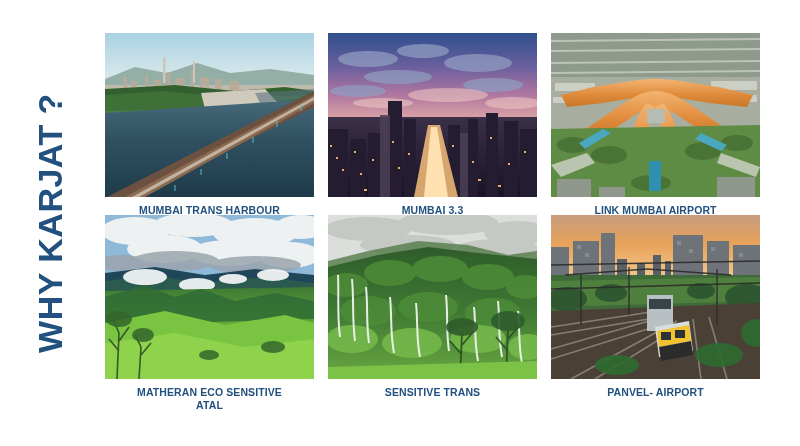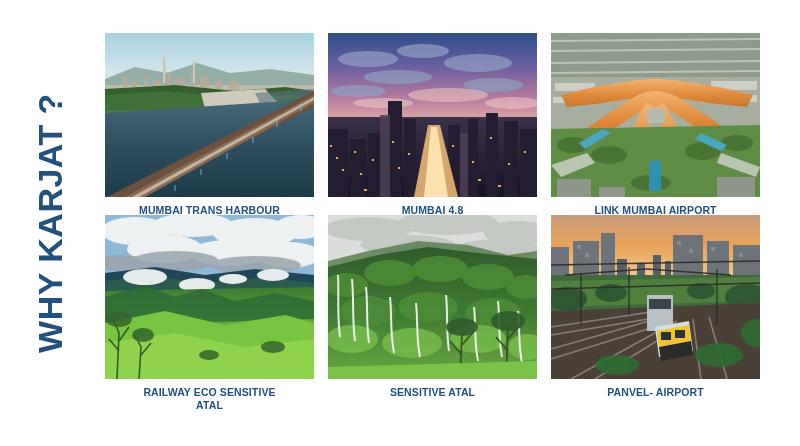--- a/index.html
+++ b/index.html
@@ -202,21 +202,21 @@
             <rect x="162" y="104" width="2" height="2"></rect>
           <rect x="180" y="130" width="2" height="2"></rect>
             <rect x="196" y="118" width="2" height="2"></rect>
           <rect x="150" y="146" width="3" height="2"></rect>
             <rect x="170" y="152" width="3" height="2"></rect>
           <rect x="36" y="156" width="3" height="2"></rect>
         </g>
       </svg>
     </div>
     <div class="caption">
-      <span class="line">MUMBAI 4.8</span>
+      <span class="line">MUMBAI 3.3</span>
     </div>
   </div>
 
   <div class="card">
     <div class="thumb">
       <svg viewBox="0 0 209 164" preserveAspectRatio="none">
         <defs>
           <linearGradient id="g3roof" x1="0" y1="0" x2="0" y2="1">
             <stop offset="0%" stop-color="#f3b472"></stop>
             <stop offset="55%" stop-color="#e08b3c"></stop>
@@ -311,21 +311,21 @@
         </g>
         <g fill="#34662c" opacity="0.85">
           <ellipse cx="14" cy="104" rx="13" ry="8"></ellipse>
           <ellipse cx="38" cy="120" rx="11" ry="7"></ellipse>
           <ellipse cx="104" cy="140" rx="10" ry="5"></ellipse>
           <ellipse cx="168" cy="132" rx="12" ry="6"></ellipse>
         </g>
       </svg>
     </div>
     <div class="caption">
-      <span class="line">RAILWAY ECO SENSITIVE</span>
+      <span class="line">MATHERAN ECO SENSITIVE</span>
       <span class="line">ATAL</span>
     </div>
   </div>
 
   <div class="card">
     <div class="thumb">
       <svg viewBox="0 0 209 164" preserveAspectRatio="none">
         <defs>
           <linearGradient id="g5forest" x1="0" y1="0" x2="0" y2="1">
             <stop offset="0%" stop-color="#2f5c2b"></stop>
@@ -375,21 +375,21 @@
           <path d="M178 164 L180 112 M180 124 L192 110 M180 136 L168 122"></path>
         </g>
         <g fill="#2f5c2b" opacity="0.9">
           <ellipse cx="134" cy="112" rx="16" ry="9"></ellipse>
           <ellipse cx="180" cy="106" rx="17" ry="10"></ellipse>
         </g>
         <path d="M0 152 L209 146 L209 164 L0 164 Z" fill="#7cc247"></path>
       </svg>
     </div>
     <div class="caption">
-      <span class="line">SENSITIVE ATAL</span>
+      <span class="line">SENSITIVE TRANS</span>
     </div>
   </div>
 
   <div class="card">
     <div class="thumb">
       <svg viewBox="0 0 209 164" preserveAspectRatio="none">
         <defs>
           <linearGradient id="g6sky" x1="0" y1="0" x2="0" y2="1">
             <stop offset="0%" stop-color="#c79c7e"></stop>
             <stop offset="45%" stop-color="#e8a259"></stop>

